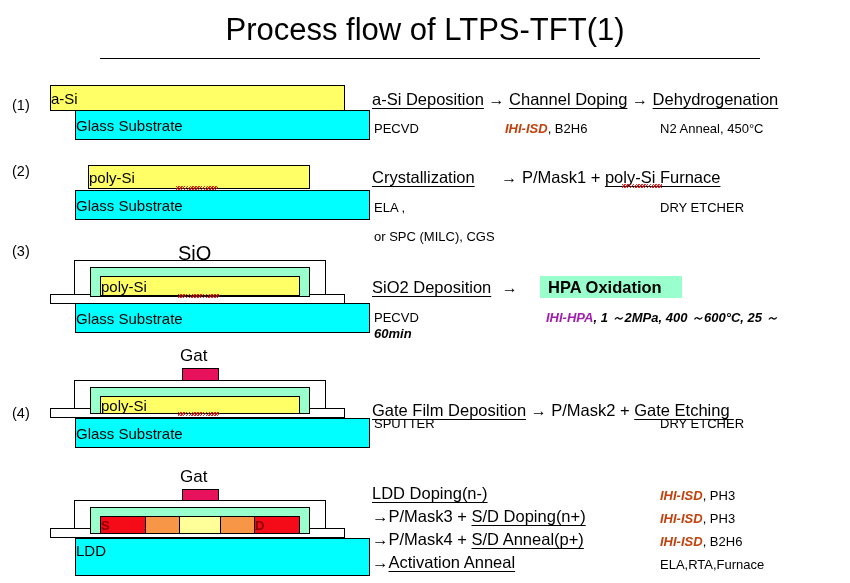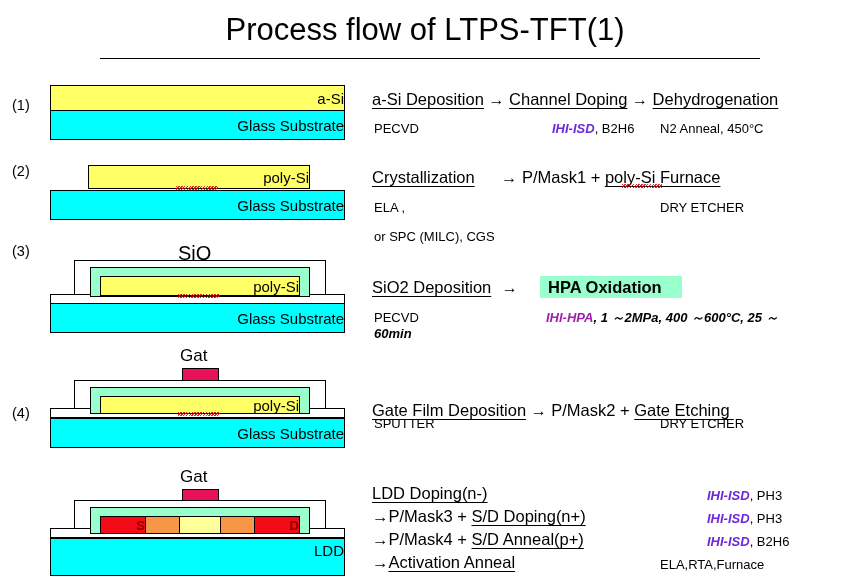--- a/index.html
+++ b/index.html
@@ -40,26 +40,26 @@
     white-space: nowrap;
   }
 
   
   .layer {
     position: absolute;
     border: 1.6px solid #000;
     box-sizing: border-box;
     display: flex;
     align-items: center;
-    justify-content: flex-end;
+    justify-content: flex-start;
     font-size: 15px;
     line-height: 1;
     white-space: nowrap;
   }
-  .glass { background: #00FFFF; }
+  .glass { background: #00FFFF; margin-left: 25px; }
   .asi   { background: #FFFF66; }
   .poly  { background: #FFFF66; }
   .oxide { background: #99FFCC; }
   .sio2  { background: #FFFFFF; }
   .gate  { background: #E8125C; }
   .sd    { background: #F50A17; }
   .ldd   { background: #F79646; }
   .chan  { background: #FFFF99; }
 
   .lbl {
@@ -91,24 +91,23 @@
   .u { text-decoration: underline; text-underline-offset: 3px; }
   .arrow { font-size: 16px; }
   .proc-sub {
     position: absolute;
     font-size: 13px;
     white-space: nowrap;
     color: #000;
     line-height: 1;
   }
   .ihi {
-    color: #6d28d9;
+    color: #c2410c;
     font-weight: 700;
     font-style: italic;
-    margin-left: 47px;
   }
   .ihi-red {
     color: #a21caf;
     font-weight: 700;
     font-style: italic;
   }
   .hpa-box {
     position: absolute;
     background: #99FFCC;
   }

